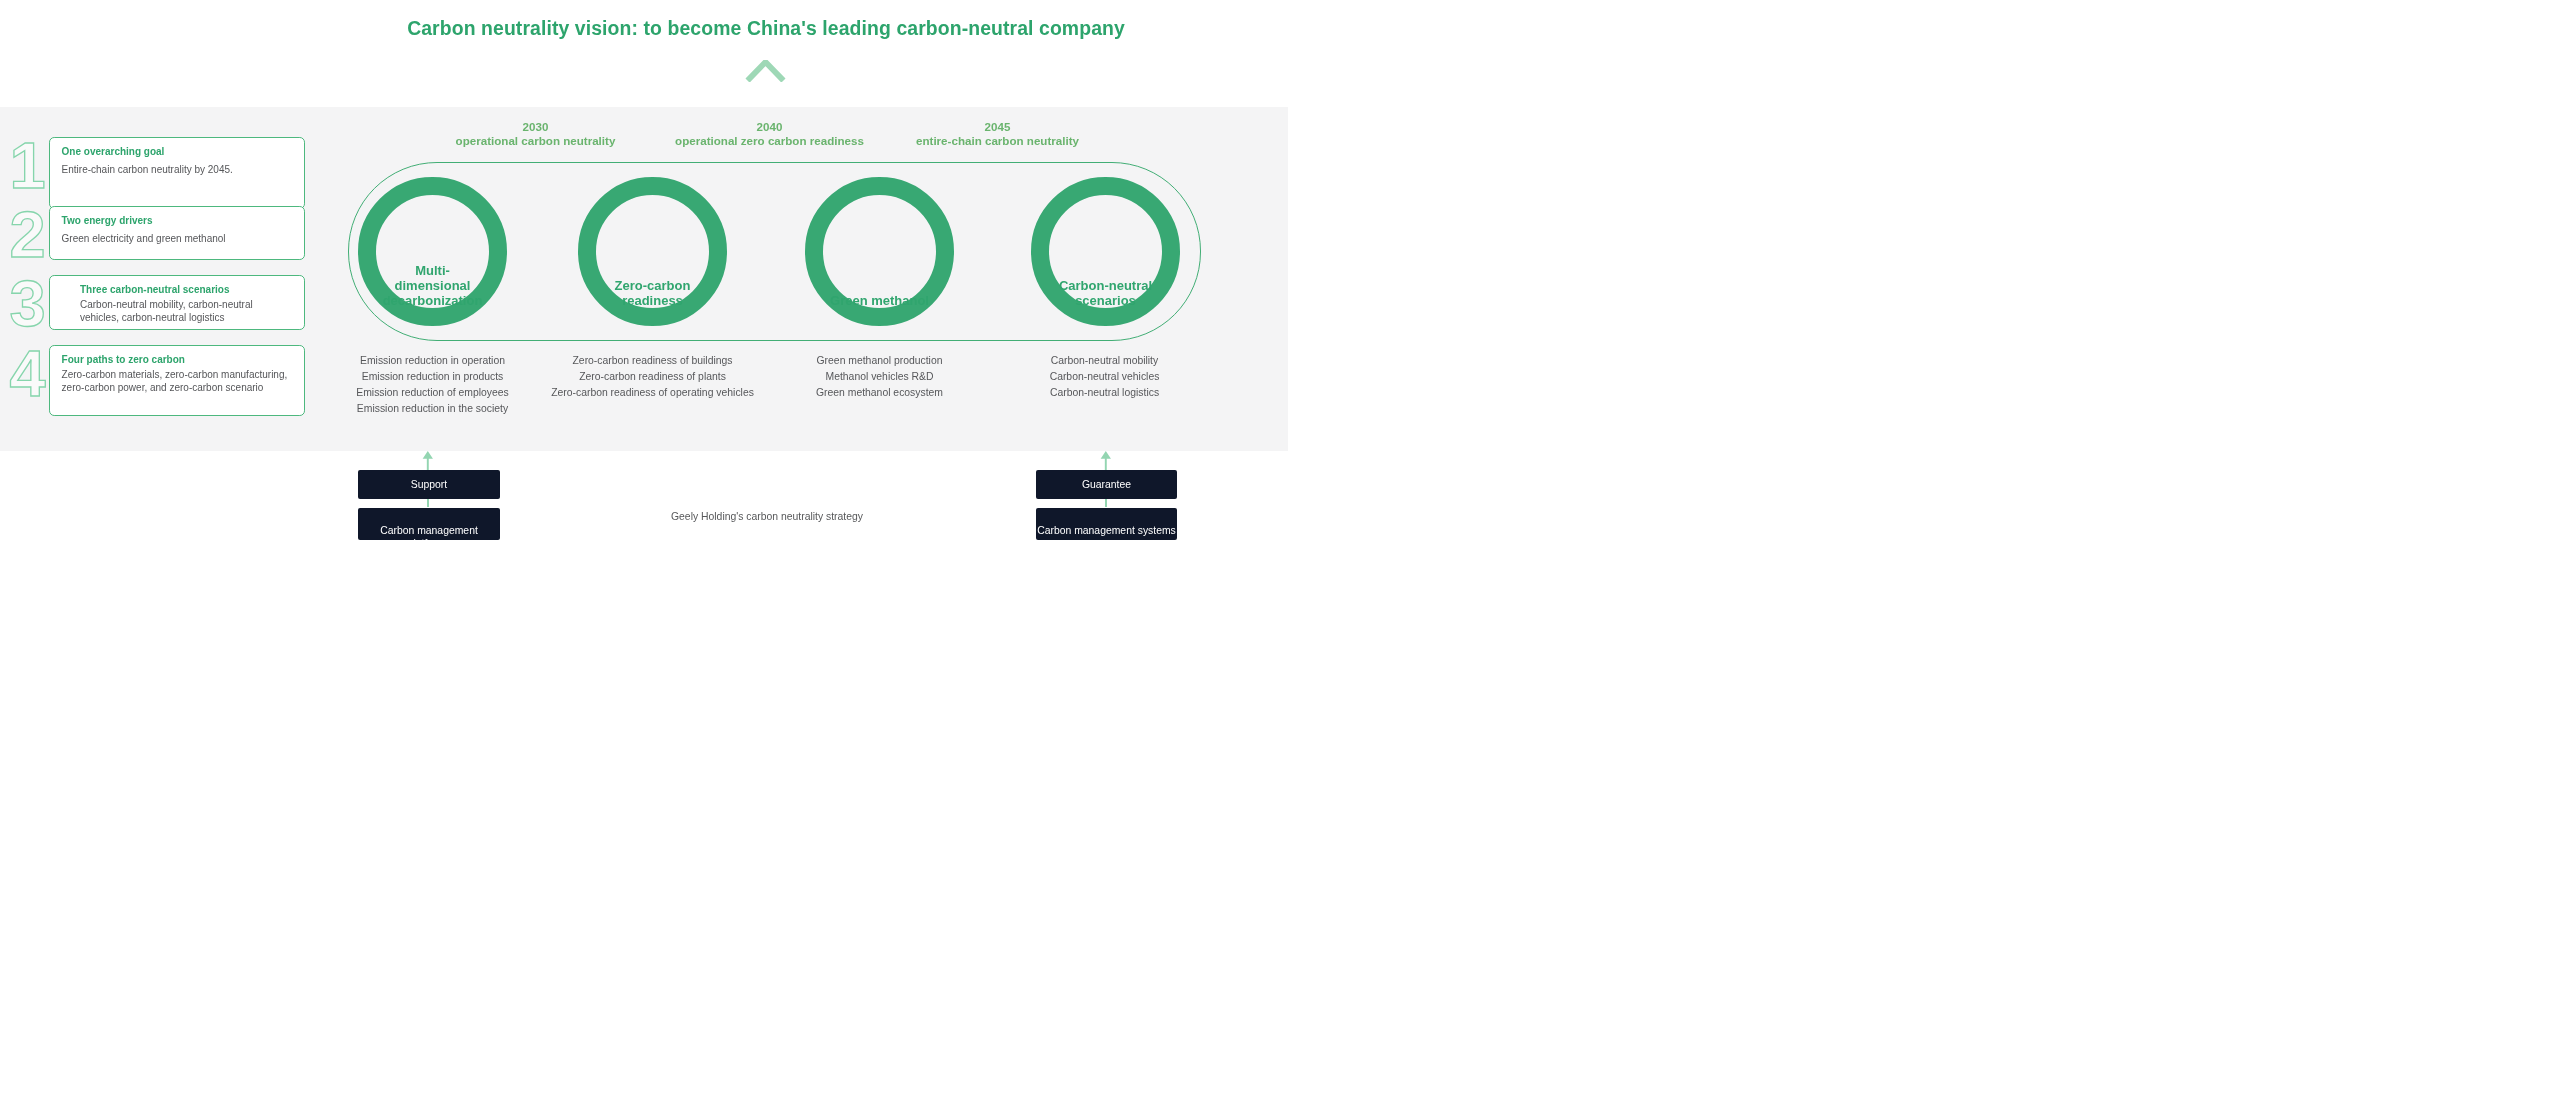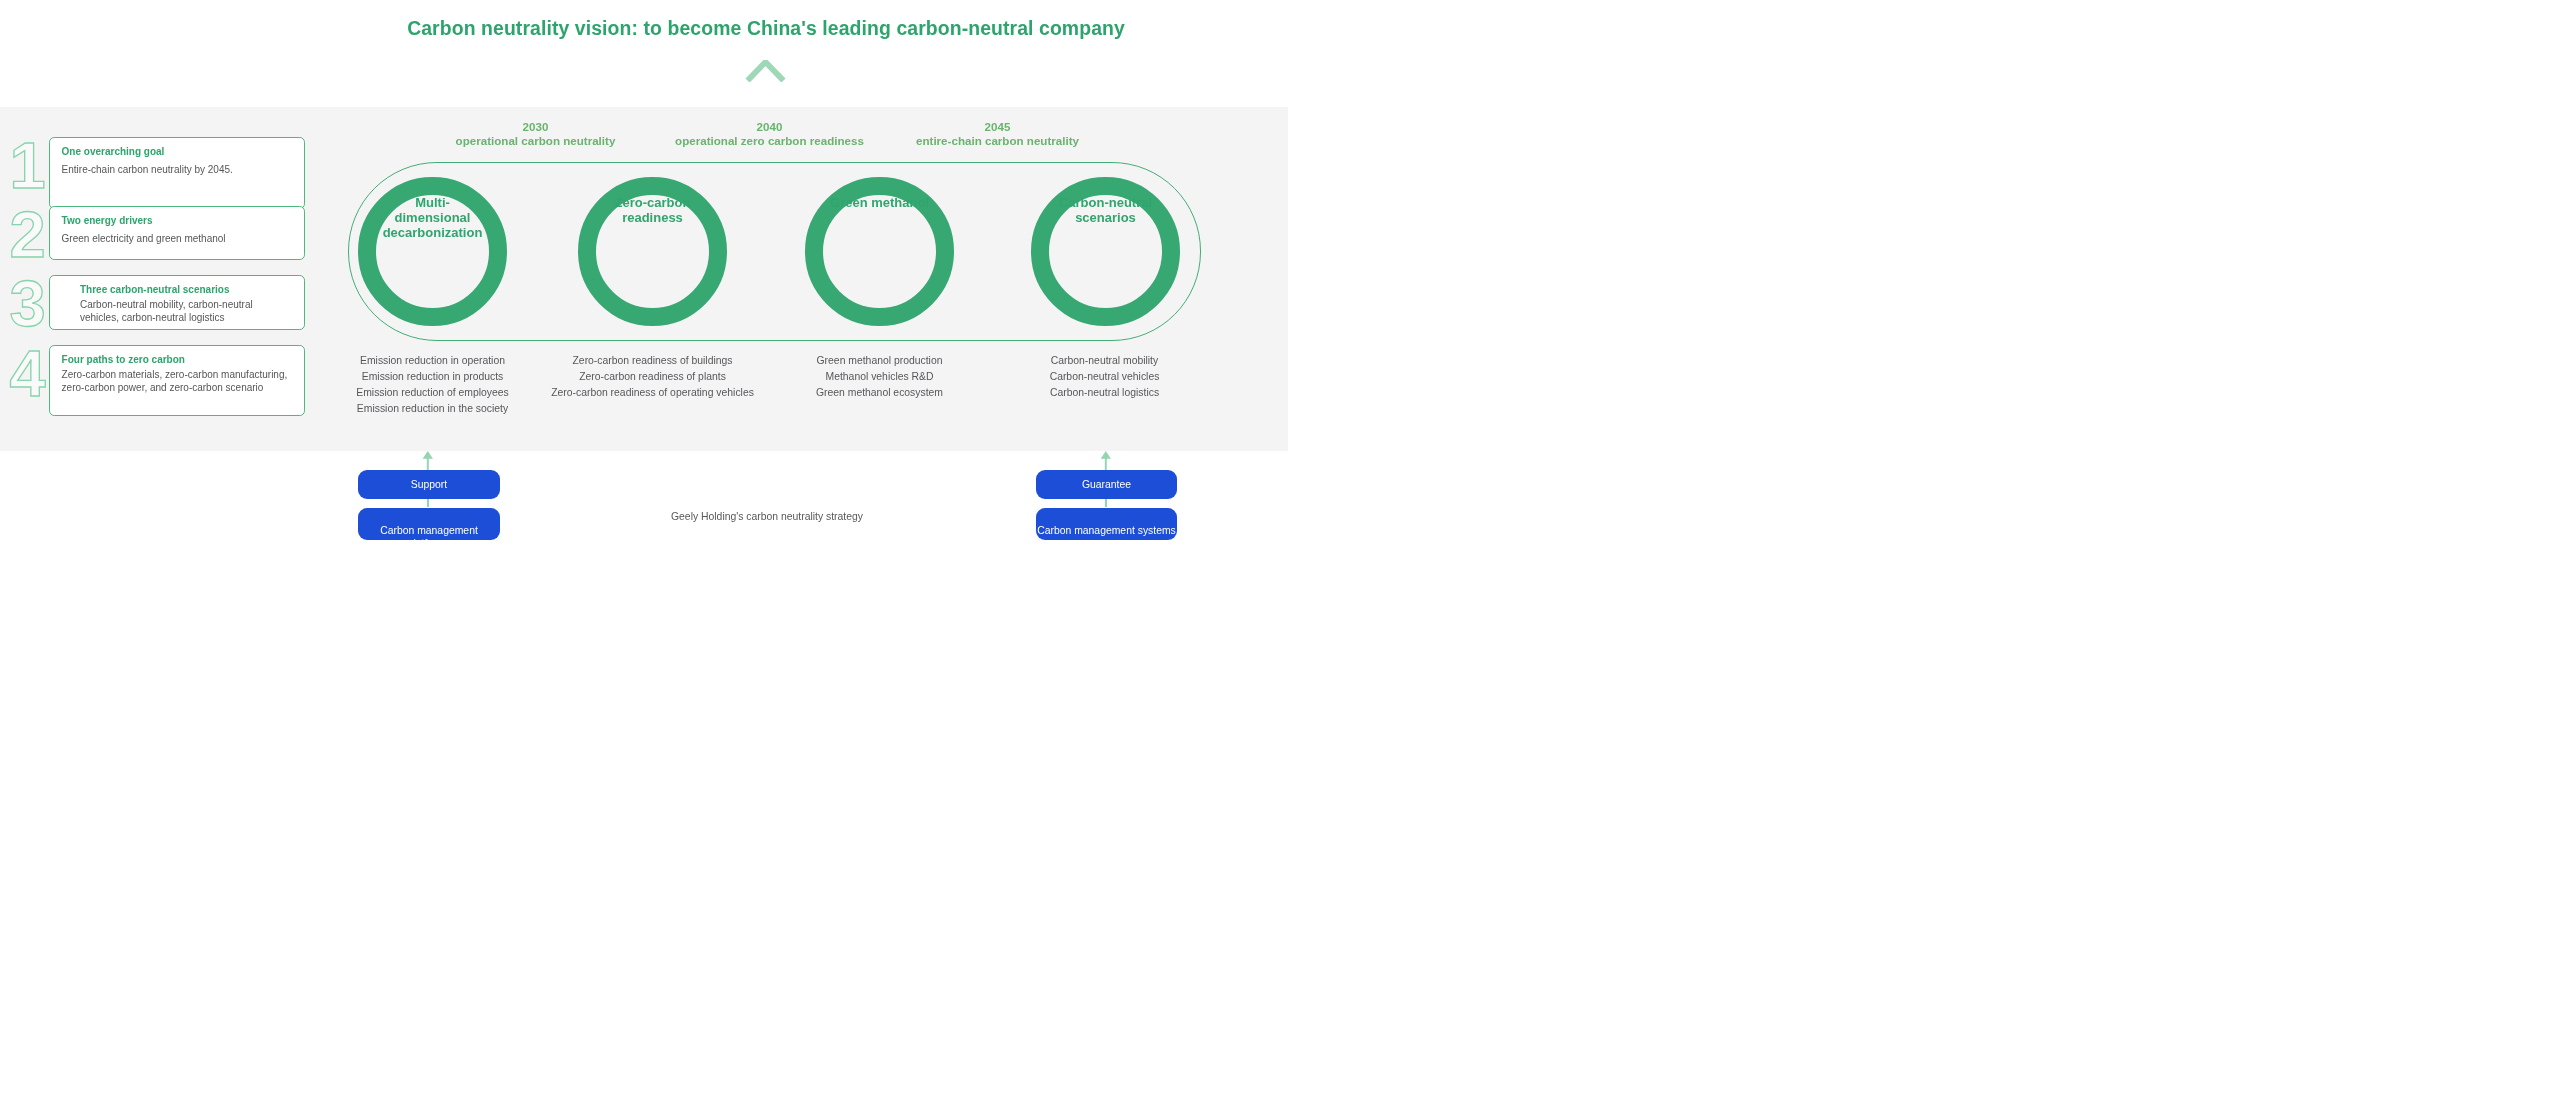--- a/index.html
+++ b/index.html
@@ -34,33 +34,33 @@
     color:#6ab46e;font-weight:bold;font-size:11.6px;line-height:14.2px;
   }
 
   .pill{
     position:absolute;left:348px;top:162px;width:853px;height:179px;
     border:0.6px solid #42ae75;border-radius:89px;box-sizing:border-box;
   }
   .phase-circle{
     position:absolute;top:177px;width:149px;height:149px;box-sizing:border-box;
     border:18px solid #38a873;border-radius:50%;
-    display:flex;align-items:flex-start;justify-content:center;text-align:center;
+    display:flex;align-items:flex-end;justify-content:center;text-align:center;
   }
   .phase-circle .label{
     font-size:13px;font-weight:bold;color:#30a56e;line-height:1.16;white-space:pre-line;
   }
   .phase-list{position:absolute;top:353px;width:233px;text-align:center;}
   .phase-list .li{font-size:10.4px;color:#56575a;line-height:16px;}
 
   
   .up-arrow{position:absolute;top:451px;width:11.6px;height:19.4px;}
   .flow-box{
-    position:absolute;width:142px;background:#1d4ed8;color:#ffffff;
-    border-radius:9px;text-align:center;font-size:10.4px;box-sizing:border-box;
+    position:absolute;width:142px;background:#0f172a;color:#ffffff;
+    border-radius:2px;text-align:center;font-size:10.4px;box-sizing:border-box;
   }
   .flow-top{top:470px;height:29px;line-height:29px;}
   .flow-bottom{top:508px;height:32px;line-height:13px;padding-top:16px;}
   .flow-connector{position:absolute;top:499px;width:1.9px;height:8.4px;background:#93d5b1;}
 
   .caption{
     position:absolute;top:511px;left:767px;transform:translateX(-50%);
     font-size:10.4px;color:#57585a;white-space:nowrap;
   }
 </style>

